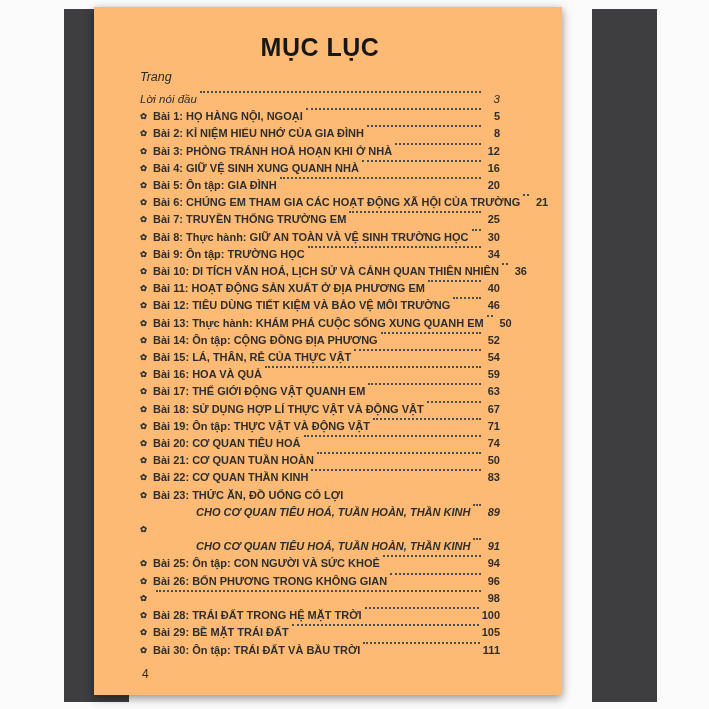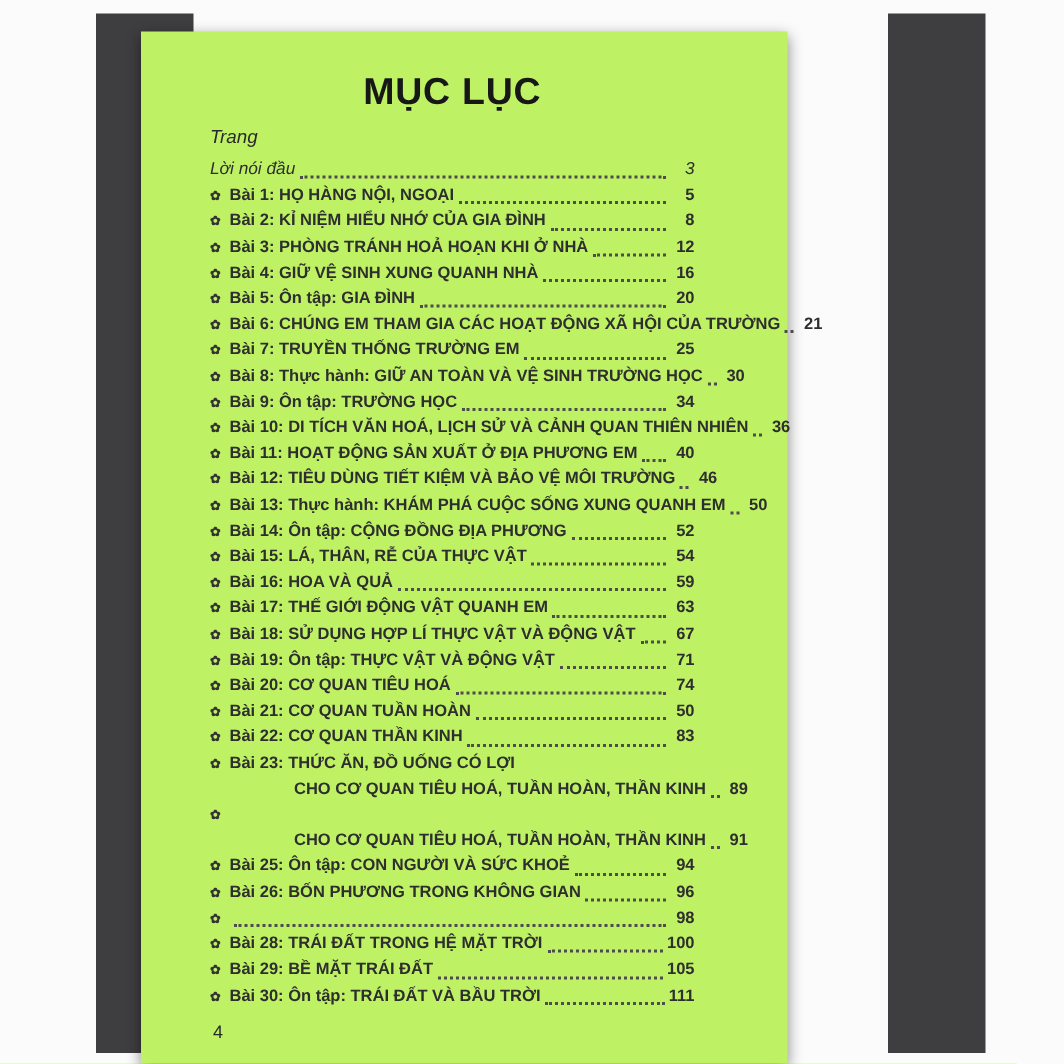--- a/index.html
+++ b/index.html
@@ -11,23 +11,23 @@
     overflow:hidden;
   }
   .scene { position:absolute; inset:0; background:#fbfbfb; }
   .bar {
     position:absolute; top:9px; height:693px;
     background:#3e3e40;
   }
   .bar.left  { left:64px;  width:65px; }
   .bar.right { left:592px; width:65px; }
   .page {
-    position:absolute; left:94px; top:21px;
-    width:431px; height:688px;
-    background:#bef264;
+    position:absolute; left:94px; top:7px;
+    width:468px; height:688px;
+    background:#fdba74;
     box-shadow:0 3px 9px rgba(0,0,0,0.45);
     padding:26px 62px 0 46px;
     color:#262626;
   }
   .title {
     text-align:center;
     font-size:25px;
     font-weight:bold;
     letter-spacing:0.5px;
     color:#171717;
@@ -44,22 +44,22 @@
     font-size:11px;
     font-weight:bold;
     color:#2e2e2e;
     line-height:17.2px;
   }
   .toc-row.italic {
     font-weight:normal;
     font-style:italic;
     font-size:11.5px;
   }
-  .line { display:flex; align-items:flex-end; }
-  .line.cont { padding-left:56px; }
+  .line { display:flex; align-items:flex-start; }
+  .line.cont { padding-left:56px;font-style:italic; }
   .bullet {
     width:13px;
     font-size:8.5px;
     color:#333;
     flex:0 0 auto;
   }
   .label { white-space:nowrap; flex:0 0 auto; }
   .dots {
     flex:1 1 auto;
     min-width:6px;

